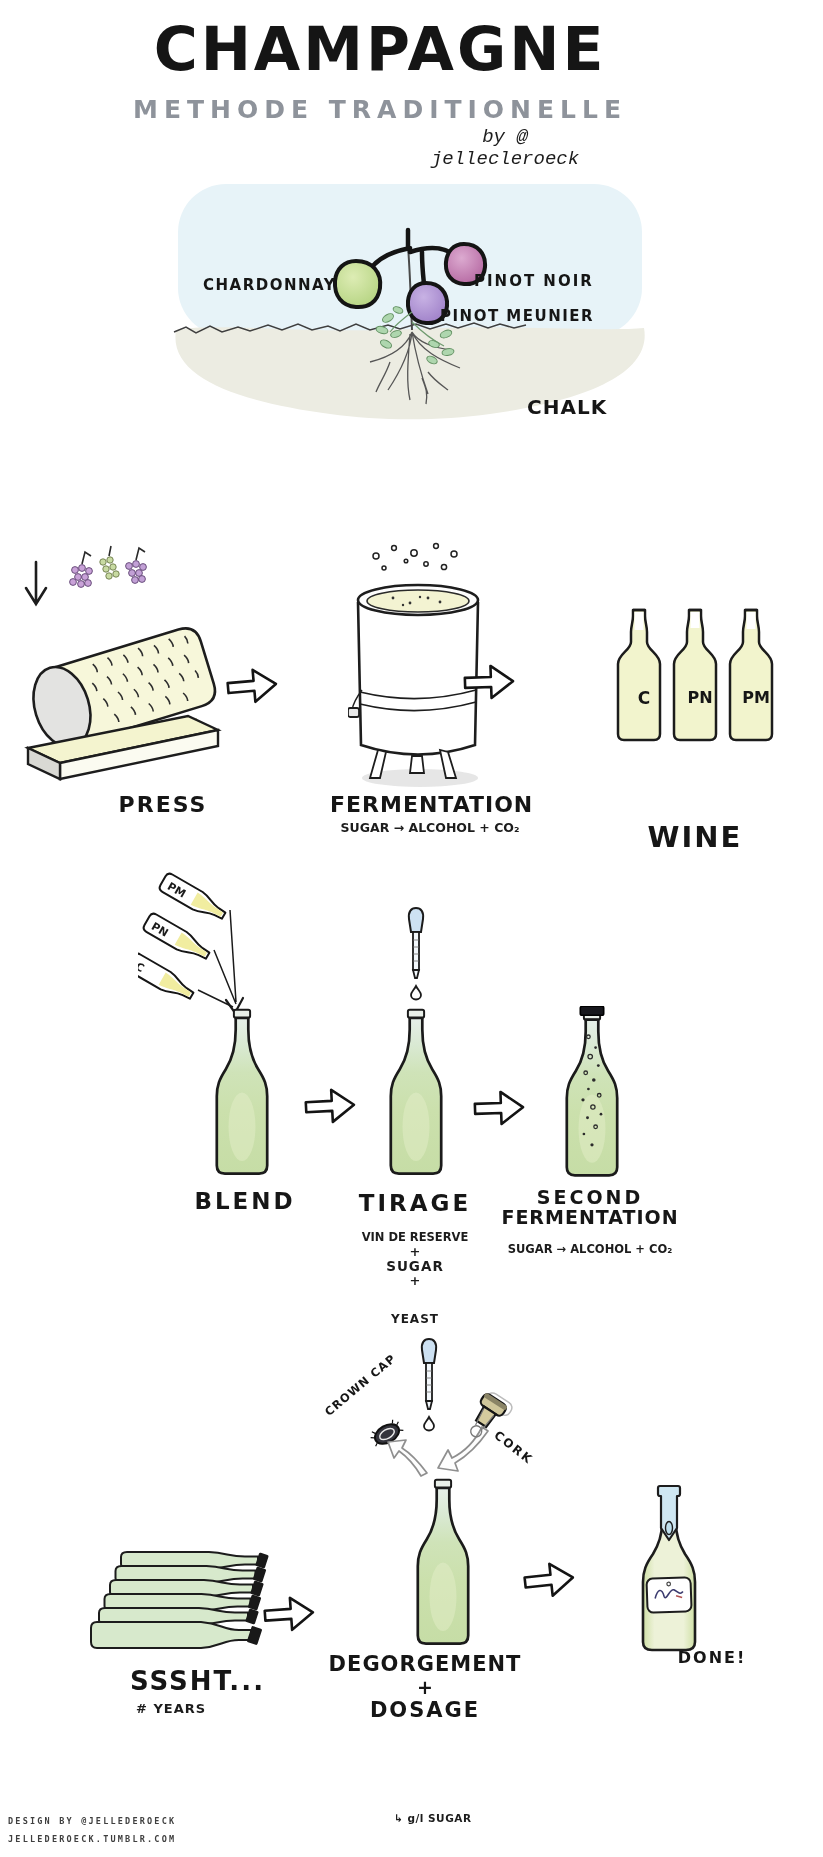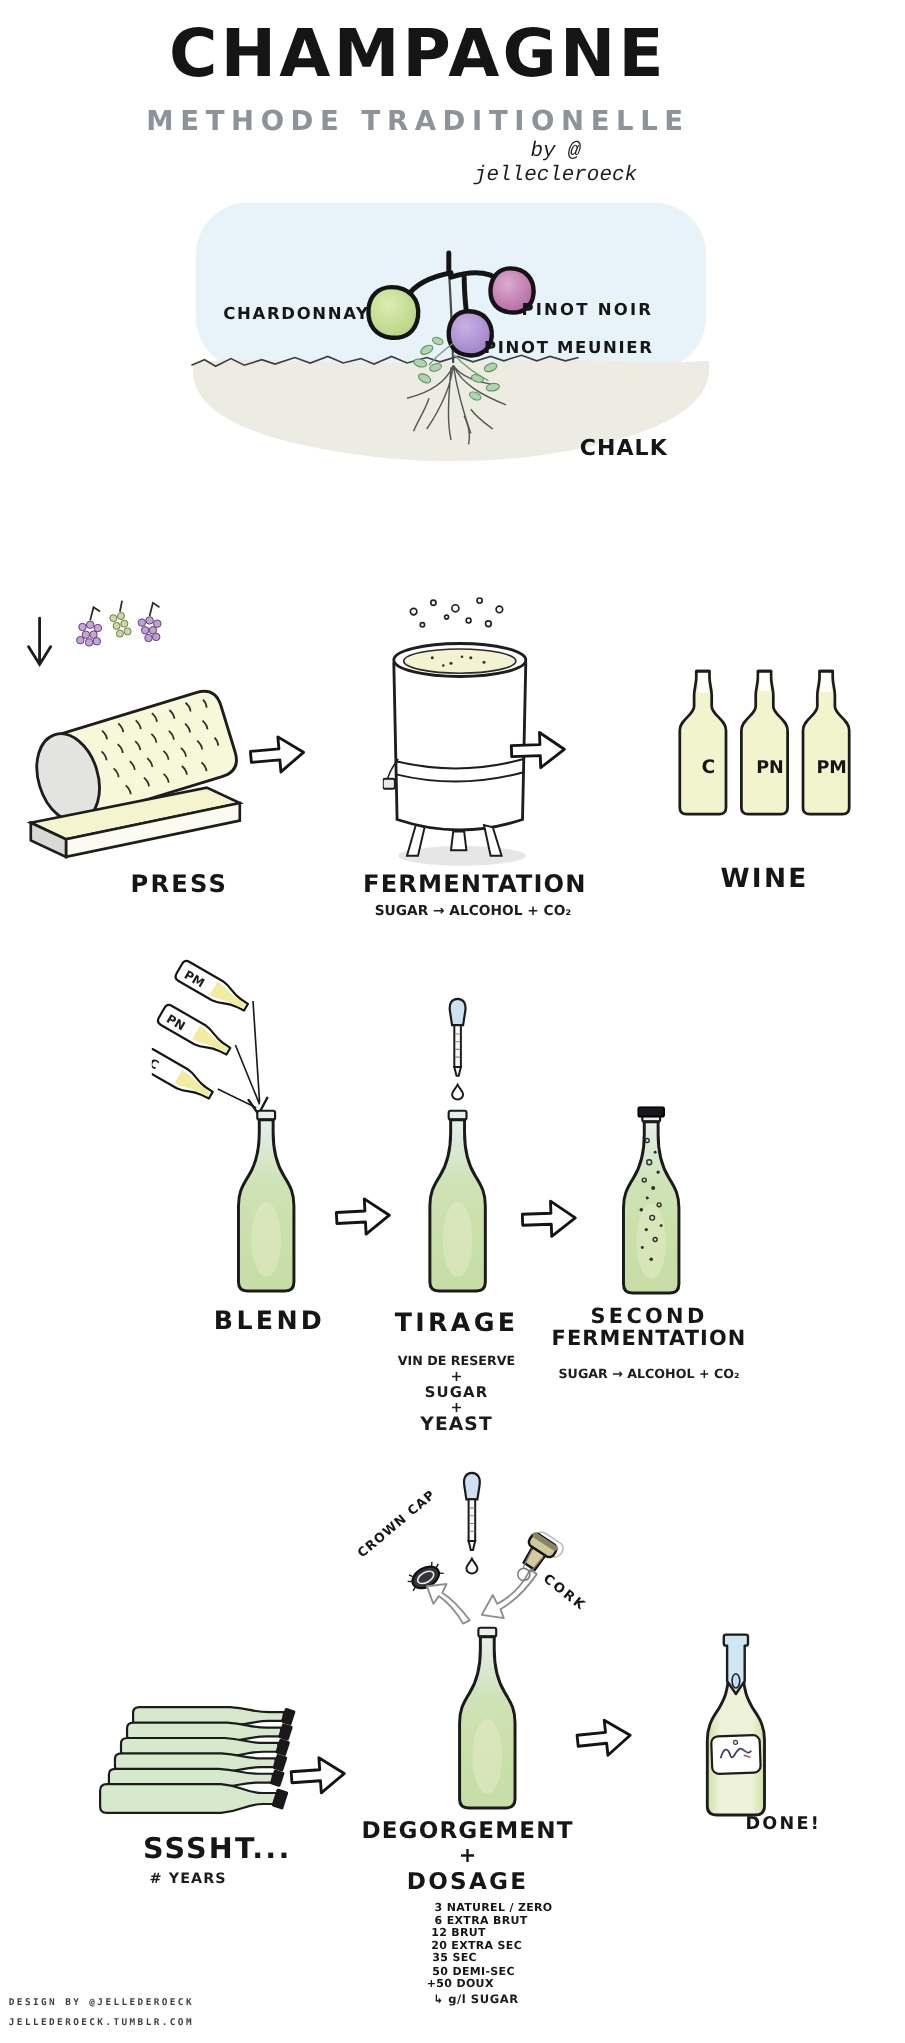--- a/index.html
+++ b/index.html
@@ -173,21 +173,21 @@
       <path d="M23,4 L35,4" stroke="#1c1c1c" stroke-width="2.5"></path>
     </g>
   </svg>
   <div class="abs hand ctr" style="left:624px;top:688px;width:40px;font-size:17px;">C</div>
   <div class="abs hand ctr" style="left:680px;top:688px;width:40px;font-size:16px;">PN</div>
   <div class="abs hand ctr" style="left:736px;top:688px;width:40px;font-size:16px;">PM</div>
 
   <div class="abs hand ctr" style="left:93px;top:792px;width:140px;font-size:22px;letter-spacing:2px;">PRESS</div>
   <div class="abs hand ctr" style="left:330px;top:792px;width:200px;font-size:22px;letter-spacing:1px;">FERMENTATION</div>
   <div class="abs sub ctr" style="left:320px;top:820px;width:220px;font-size:12.5px;">SUGAR → ALCOHOL + CO₂</div>
-  <div class="abs hand ctr" style="left:630px;top:784px;width:130px;font-size:24px;letter-spacing:2px;">WINE</div>
+  <div class="abs hand ctr" style="left:630px;top:820px;width:130px;font-size:29px;letter-spacing:2px;">WINE</div>
 
   <svg class="abs" style="left:138px;top:868px;" width="125" height="150" viewBox="0 0 125 150">
     <g transform="translate(30,4) rotate(30)">
       <path d="M5,0 L40,0 C50,1 52,5 62,6 L70,6.5 L70,13.5 L62,14 C52,15 50,19 40,20 L5,20 Q0,20 0,15 L0,5 Q0,0 5,0 Z" fill="#ffffff" stroke="#161616" stroke-width="2" stroke-linejoin="round"></path>
       <path d="M36,3 C46,4 50,6 58,7 L68,7.5 L68,12.5 L58,13 C50,14 46,16 36,17 Z" fill="#f1eda0"></path>
       <text x="7" y="15" font-size="11" font-weight="700" fill="#1b1b1b" font-family="DejaVu Sans, sans-serif">PM</text>
     </g>
     <g transform="translate(14,44) rotate(30)">
       <path d="M5,0 L40,0 C50,1 52,5 62,6 L70,6.5 L70,13.5 L62,14 C52,15 50,19 40,20 L5,20 Q0,20 0,15 L0,5 Q0,0 5,0 Z" fill="#ffffff" stroke="#161616" stroke-width="2" stroke-linejoin="round"></path>
       <path d="M36,3 C46,4 50,6 58,7 L68,7.5 L68,12.5 L58,13 C50,14 46,16 36,17 Z" fill="#f1eda0"></path>
@@ -285,21 +285,21 @@
     <rect x="27" y="0" width="26" height="10" rx="2" fill="#17171c" stroke="#000" stroke-width="1.8"></rect>
   </svg>
 
   <div class="abs hand ctr" style="left:175px;top:1188px;width:140px;font-size:23px;letter-spacing:3px;">BLEND</div>
   <div class="abs hand ctr" style="left:350px;top:1190px;width:130px;font-size:23px;letter-spacing:3px;">TIRAGE</div>
   <div class="abs ctr" style="left:345px;top:1230px;width:140px;">
     <div class="sub" style="font-size:11.5px;line-height:15px;">VIN DE RESERVE</div>
     <div class="sub" style="font-size:13px;line-height:14px;">+</div>
     <div class="sub" style="font-size:13.5px;line-height:15px;letter-spacing:1px;">SUGAR</div>
     <div class="sub" style="font-size:13px;line-height:14px;">+</div>
-    <div class="sub" style="font-size:17px;line-height:15px;letter-spacing:1px;">YEAST</div>
+    <div class="sub" style="font-size:12px;line-height:15px;letter-spacing:1px;margin-top:24px;">YEAST</div>
   </div>
   <div class="abs hand ctr" style="left:515px;top:1186px;width:150px;font-size:19px;letter-spacing:3px;">SECOND</div>
   <div class="abs hand ctr" style="left:500px;top:1206px;width:180px;font-size:19px;letter-spacing:1px;">FERMENTATION</div>
   <div class="abs sub ctr" style="left:495px;top:1242px;width:190px;font-size:11.5px;">SUGAR → ALCOHOL + CO₂</div>
 
   <svg class="abs" style="left:85px;top:1550px;" width="205" height="112" viewBox="0 0 205 112">
     <g fill="#d7e9cc" stroke="#1c1c1c" stroke-width="2" stroke-linejoin="round">
       <path d="M42,2 L124,2 C142,3 144,6.5 160,6.5 L173,6.5 L173,14.5 L160,14.5 C144,14.5 142,18 124,19 L42,19 Q36,19 36,14 L36,7 Q36,2 42,2 Z"></path>
       <path d="M36.5,16 L121.5,16 C139.5,17 141.5,20.5 157.5,20.5 L170.5,20.5 L170.5,28.5 L157.5,28.5 C141.5,28.5 139.5,32 121.5,33 L36.5,33 Q30.5,33 30.5,28 L30.5,21 Q30.5,16 36.5,16 Z"></path>
       <path d="M31,30 L119,30 C137,31 139,34.5 155,34.5 L168,34.5 L168,42.5 L155,42.5 C139,42.5 137,46 119,47 L31,47 Q25,47 25,42 L25,35 Q25,30 31,30 Z"></path>
@@ -386,28 +386,19 @@
       <circle cx="41" cy="100" r="1.8" fill="none" stroke="#444" stroke-width="1.2"></circle>
     </g>
   </svg>
 
   <div class="abs hand ctr" style="left:120px;top:1666px;width:155px;font-size:26px;letter-spacing:2px;">SSSHT...</div>
   <div class="abs sub" style="left:136px;top:1701px;font-size:13px;letter-spacing:1px;"># YEARS</div>
 
   <div class="abs hand ctr" style="left:325px;top:1652px;width:200px;font-size:21px;letter-spacing:1px;">DEGORGEMENT</div>
   <div class="abs hand ctr" style="left:325px;top:1676px;width:200px;font-size:19px;">+</div>
   <div class="abs hand ctr" style="left:325px;top:1698px;width:200px;font-size:21px;letter-spacing:2px;">DOSAGE</div>
-  <div class="abs" style="left:388px;top:1729px;">
-    <div class="dosage-line ind">3 NATUREL / ZERO</div>
-    <div class="dosage-line ind">6 EXTRA BRUT</div>
-    <div class="dosage-line ind" style="padding-left:4px;">12 BRUT</div>
-    <div class="dosage-line ind" style="padding-left:4px;">20 EXTRA SEC</div>
-    <div class="dosage-line ind" style="padding-left:5px;">35 SEC</div>
-    <div class="dosage-line ind" style="padding-left:5px;">50 DEMI-SEC</div>
-    <div class="dosage-line">+50 DOUX</div>
-  </div>
   <div class="abs sub" style="left:394px;top:1812px;font-size:10.5px;letter-spacing:0.5px;">↳ g/l SUGAR</div>
   <div class="abs hand ctr" style="left:652px;top:1648px;width:120px;font-size:16px;letter-spacing:2px;">DONE!</div>
 
   <div class="abs" style="left:8px;top:1816px;font-family:'DejaVu Sans Mono',monospace;font-size:8.5px;letter-spacing:2.2px;font-weight:700;color:#3f3f3f;">DESIGN BY @JELLEDEROECK</div>
   <div class="abs" style="left:8px;top:1834px;font-family:'DejaVu Sans Mono',monospace;font-size:8.5px;letter-spacing:2.2px;font-weight:700;color:#3f3f3f;">JELLEDEROECK.TUMBLR.COM</div>
 
 </div>
 
 </body></html>

